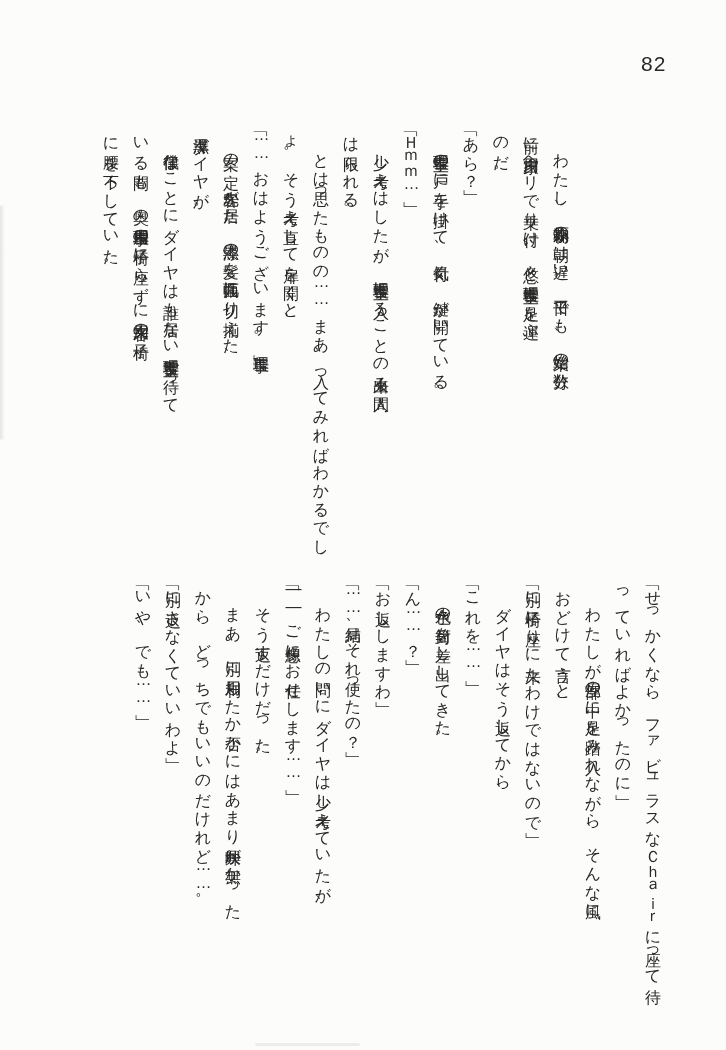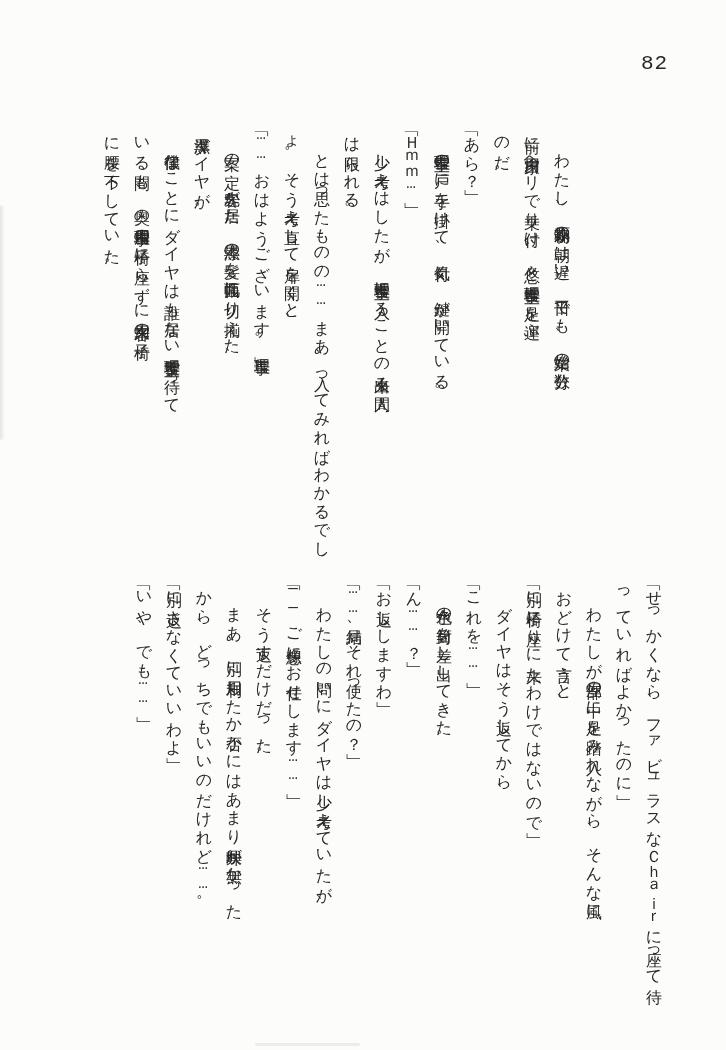--- a/index.html
+++ b/index.html
@@ -9,21 +9,21 @@
   body {
     width: 726px;
     height: 1050px;
     position: relative;
     overflow: hidden;
     background: var(--paper, #fcfcfb);
   }
   .page {
     position: absolute;
     inset: 0;
-    font-family: Liberation Mono, monospace;
+    font-family: Liberation Sans, sans-serif;
     color: var(--ink, #262626);
   }
   .page-number {
     position: absolute;
     top: 52px;
     left: 641px;
     font-size: 21px;
     letter-spacing: 1px;
     color: var(--ink, #2e2e2e);
   }

